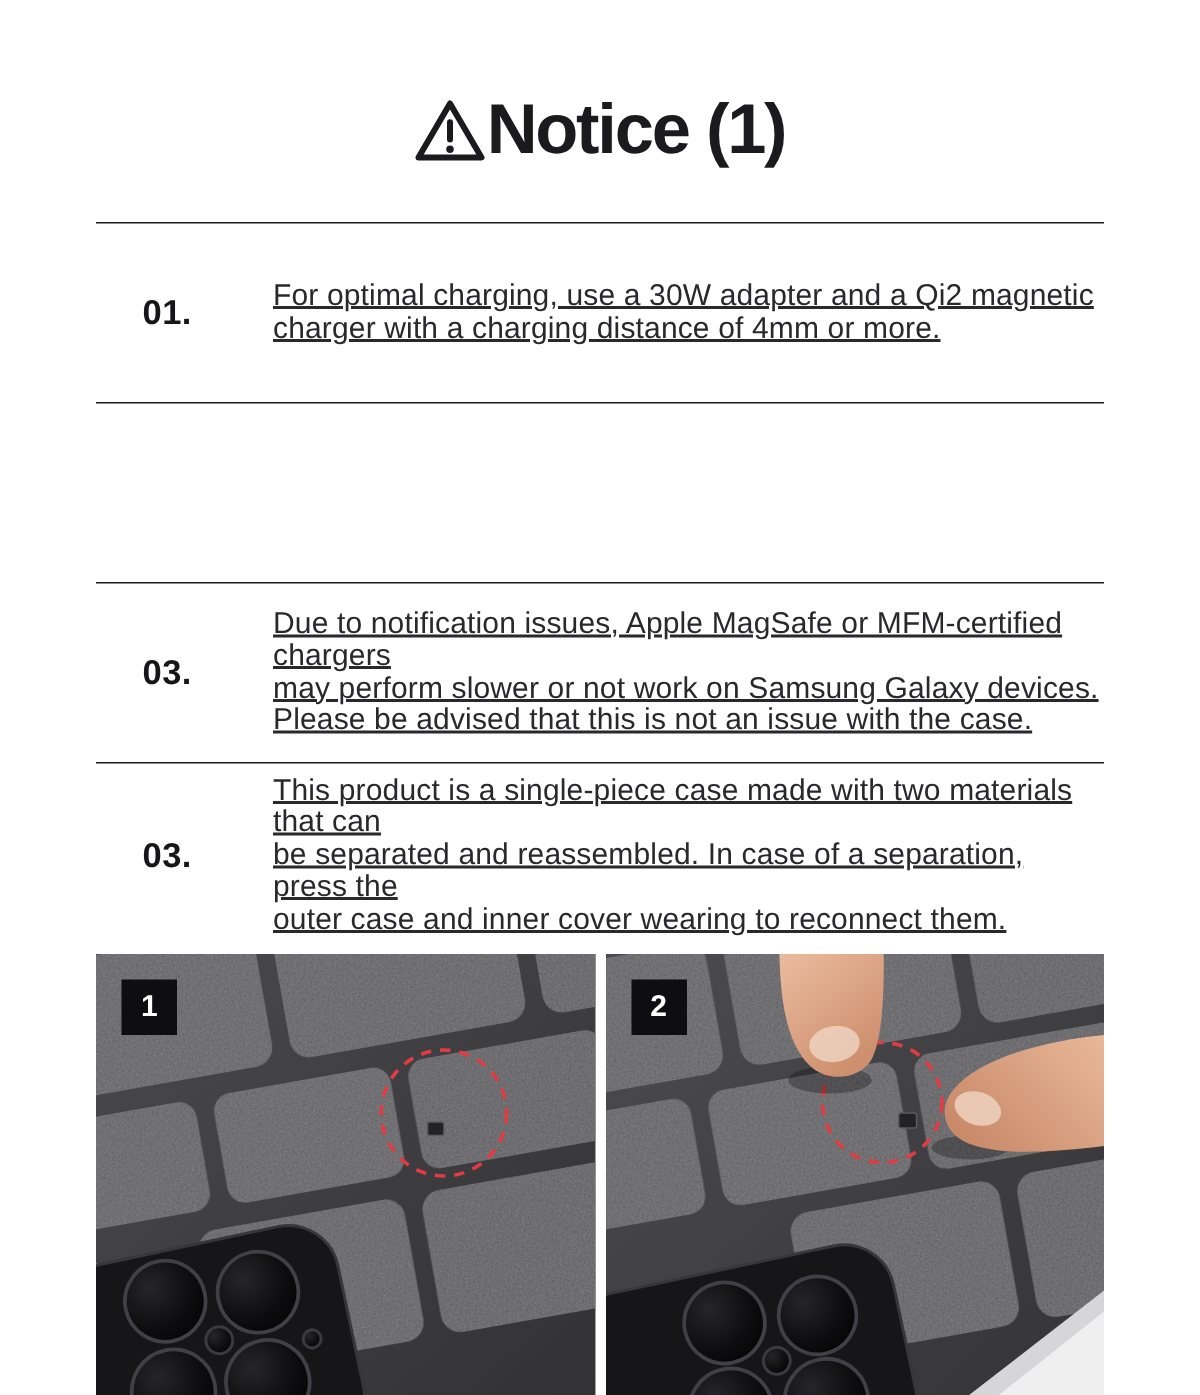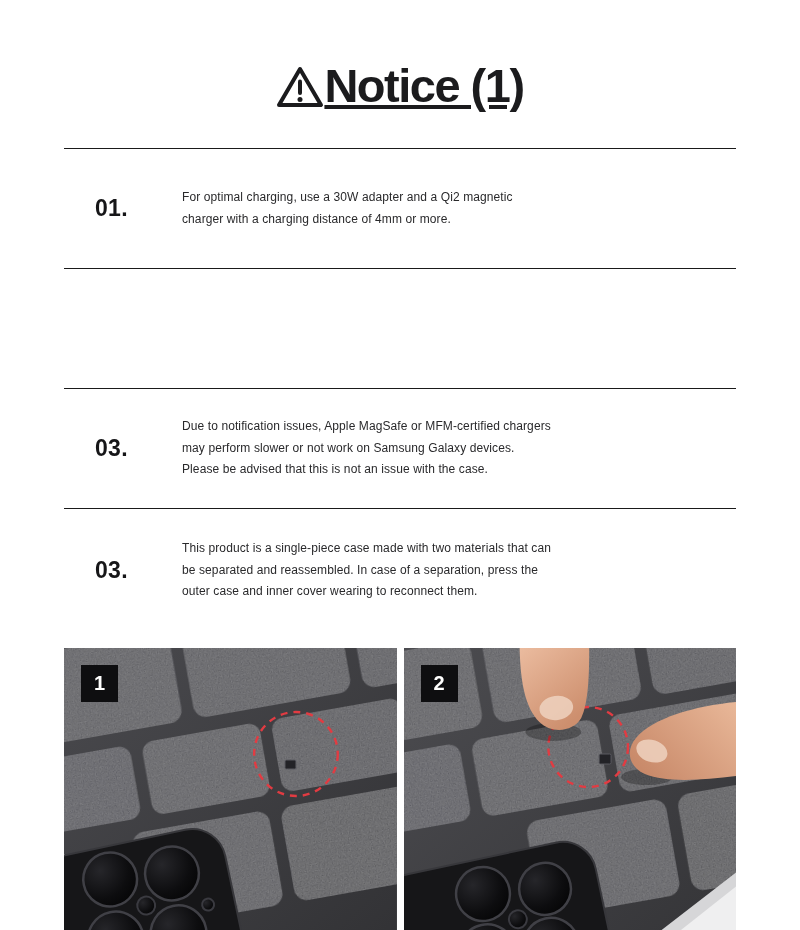--- a/index.html
+++ b/index.html
@@ -4,41 +4,41 @@
 <style>
   html,body { margin:0; padding:0; background:#ffffff; }
   .page {
     width:800px; height:930px; margin:0 auto; background:#ffffff;
     font-family:"Liberation Sans", sans-serif; color:#1b1b1d;
     position:relative; overflow:hidden;
   }
   
   .title-row {
     height:116px; box-sizing:border-box; padding-top:54px;
-    display:flex; justify-content:center; align-items:center; text-decoration:underline;
+    display:flex; justify-content:center; align-items:center; 
   }
   .warn-icon { flex:0 0 auto; display:block; margin-top:4px; }
   .page-title {
     font-size:47px; font-weight:800; letter-spacing:-1.5px; color:#1b1b1d;
     line-height:1;
   }
   
-  .content { margin:32px 64px 16px 64px; }
+  .content { margin:32px 64px 4px 64px; }
   .notice-row {
     display:flex; align-items:center; box-sizing:border-box;
     height:120px; border-top:1px solid #1a1a1a;
   }
   .notice-row.last { height:124px; }
   .notice-num {
     flex:0 0 118px; box-sizing:border-box; padding-left:31px;
     font-size:23px; font-weight:800; letter-spacing:0.3px; color:#161618;
   }
   .notice-text {
-    font-size:12px; line-height:21.5px; color:#29292b;
-    white-space:pre-line; letter-spacing:0.1px;
+    font-size:20px; line-height:21.5px; color:#29292b;
+    white-space:pre-line; letter-spacing:0.1px;text-decoration:underline;
   }
   
   .photos {
     margin:0 64px; height:298px; display:flex; gap:7px;
   }
   .photo {
     position:relative; flex:1 1 0; height:298px; overflow:hidden; background:#434347;
   }
   .photo svg { display:block; width:100%; height:100%; }
   .photo-badge {

